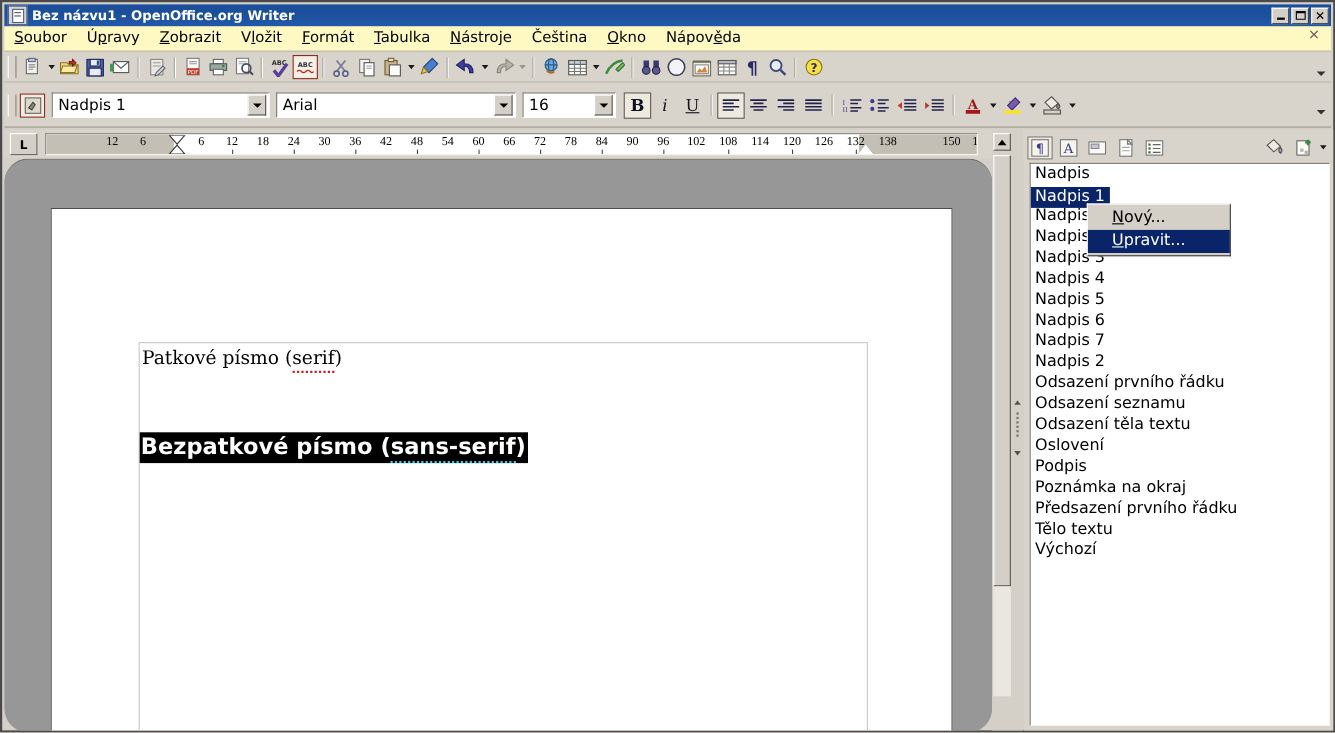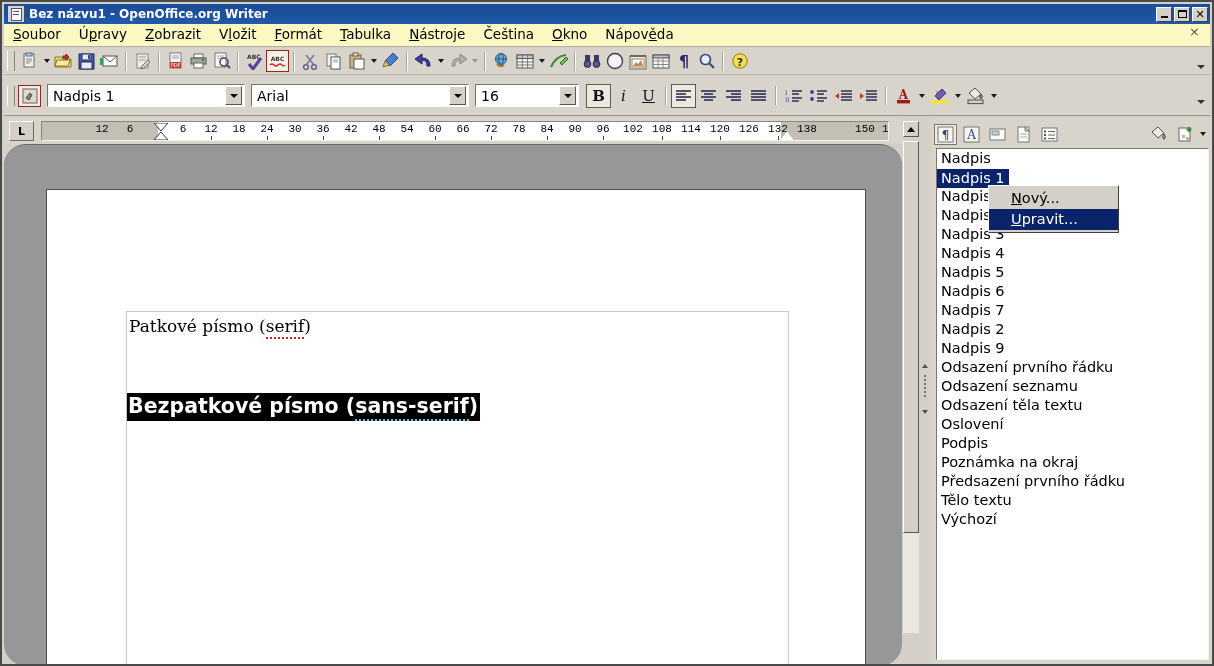--- a/index.html
+++ b/index.html
@@ -254,21 +254,21 @@
     flex: 0 0 auto;
   }
   #ruler .margin-zone {
     position: absolute; top: 0; height: 100%;
     background: #c3bfb4;
   }
   #ruler .rlabel {
     position: absolute; top: 1px;
     font-size: 11px; color: #000;
     transform: translateX(-50%);
-    font-family: Liberation Mono, monospace;
+    font-family: Liberation Serif, serif;
   }
   #ruler .rtick {
     position: absolute; bottom: 0; width: 1px; height: 4px;
     background: #444;
   }
   #hourglass {
     position: absolute; top: 1px; left: 111px;
     width: 16px; height: 17px;
   }
   #botmark {
@@ -790,21 +790,21 @@
     <span class="combo" style="width:198px; margin-left:2px;">
       <span class="cval" title="Styl odstavce">Nadpis 1</span>
       <span class="carr"></span>
     </span>
 
     <span class="combo" style="width:218px; margin-left:6px;">
       <span class="cval" title="Název písma">Arial</span>
       <span class="carr"></span>
     </span>
 
-    <span class="combo" style="width:104px; margin-left:6px;">
+    <span class="combo" style="width:85px; margin-left:6px;">
       <span class="cval" title="Velikost písma">16</span>
       <span class="carr"></span>
     </span>
 
     <span style="width:7px;"></span>
 
     <span class="fbtn pressed" style="font-weight:bold;">
         <span>B</span>
       </span>
     <span class="fbtn" style="font-style:italic;">
@@ -1116,23 +1116,20 @@
       <div class="style-row-wrap">
           <div class="style-row">Nadpis 6</div>
         </div>
       <div class="style-row-wrap">
           <div class="style-row">Nadpis 7</div>
         </div>
       <div class="style-row-wrap">
           <div class="style-row">Nadpis 2</div>
         </div>
       <div class="style-row-wrap">
-          <div class="style-row">Nadpis 9</div>
-        </div>
-      <div class="style-row-wrap">
           <div class="style-row">Odsazení prvního řádku</div>
         </div>
       <div class="style-row-wrap">
           <div class="style-row">Odsazení seznamu</div>
         </div>
       <div class="style-row-wrap">
           <div class="style-row">Odsazení těla textu</div>
         </div>
       <div class="style-row-wrap">
           <div class="style-row">Oslovení</div>

